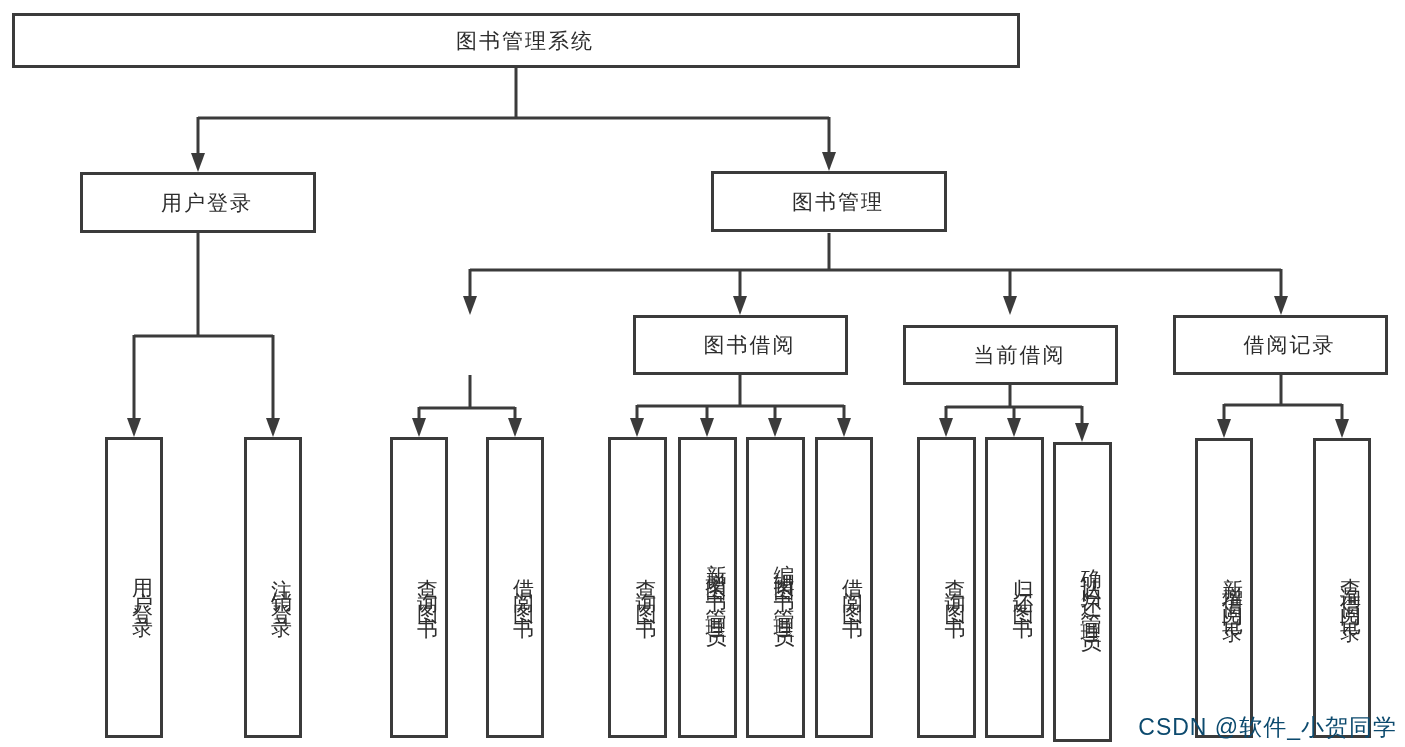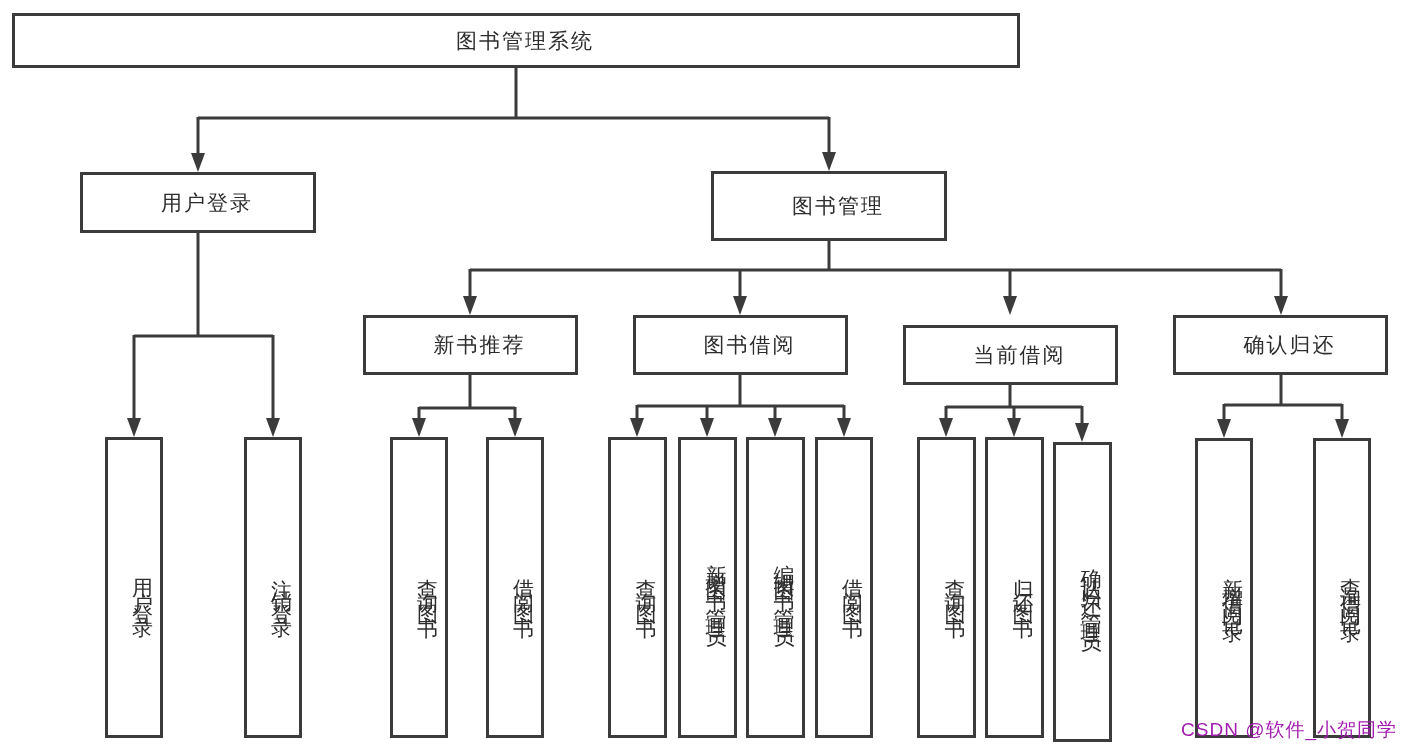--- a/index.html
+++ b/index.html
@@ -16,21 +16,21 @@
   .vnode{
     writing-mode:vertical-rl;text-orientation:mixed;
     font-size:21px;letter-spacing:9px;line-height:1;
   }
   .vnode.short{letter-spacing:13px;}
   #wires{position:absolute;left:0;top:0;width:1405px;height:747px;}
   #wires path,#wires line{stroke:#3b3b3b;stroke-width:3;fill:none;}
   #wires path.arrow{fill:#3b3b3b;stroke:none;}
   .watermark{
     position:absolute;right:8px;bottom:4px;
-    font-size:19px;color:#a21caf;letter-spacing:1px;white-space:nowrap;
+    font-size:23px;color:#0c4a6e;letter-spacing:1px;white-space:nowrap;
   }
 </style>
 </head>
 <body>
 
 <div id="canvas">
 
   <svg id="wires" viewBox="0 0 1405 747" xmlns="http://www.w3.org/2000/svg">
 
     <line x1="516" y1="68" x2="516" y2="118"></line>
@@ -89,26 +89,25 @@
     <line x1="1224" y1="405" x2="1342" y2="405"></line>
     <line x1="1224" y1="404" x2="1224" y2="423"></line>
     <line x1="1342" y1="404" x2="1342" y2="423"></line>
     <path class="arrow" d="M1217 419 H1231 L1224 438 Z"></path>
     <path class="arrow" d="M1335 419 H1349 L1342 438 Z"></path>
   </svg>
 
   <div class="node hnode" style="left:12px;top:13px;width:1008px;height:55px;">图书管理系统</div>
 
   <div class="node hnode" style="left:80px;top:172px;width:236px;height:61px;">用户登录</div>
-  <div class="node hnode" style="left:711px;top:171px;width:236px;height:70px;text-align:right;">图书管理</div>
+  <div class="node hnode" style="left:711px;top:171px;width:236px;height:61px;text-align:right;">图书管理</div>
 
-  <div class="node hnode" style="left:363px;top:315px;width:215px;height:60px;">新书推荐</div>
   <div class="node hnode" style="left:633px;top:315px;width:215px;height:60px;">图书借阅</div>
   <div class="node hnode" style="left:903px;top:315px;width:215px;height:60px;margin-top:10px;">当前借阅</div>
-  <div class="node hnode" style="left:1173px;top:315px;width:215px;height:60px;">确认归还</div>
+  <div class="node hnode" style="left:1173px;top:315px;width:215px;height:60px;">借阅记录</div>
 
   <div class="node vnode short" style="left:105px;top:437px;width:58px;height:301px;">用户登录</div>
   <div class="node vnode short" style="left:244px;top:437px;width:58px;height:301px;">注销登录</div>
 
   <div class="node vnode short" style="left:390px;top:437px;width:58px;height:301px;">查询图书</div>
   <div class="node vnode short" style="left:486px;top:437px;width:58px;height:301px;">借阅图书</div>
 
   <div class="node vnode short" style="left:608px;top:437px;width:59px;height:301px;">查询图书</div>
   <div class="node vnode" style="left:678px;top:437px;width:59px;height:301px;">新增图书（管理员）</div>
   <div class="node vnode" style="left:746px;top:437px;width:59px;height:301px;">编辑图书（管理员）</div>

